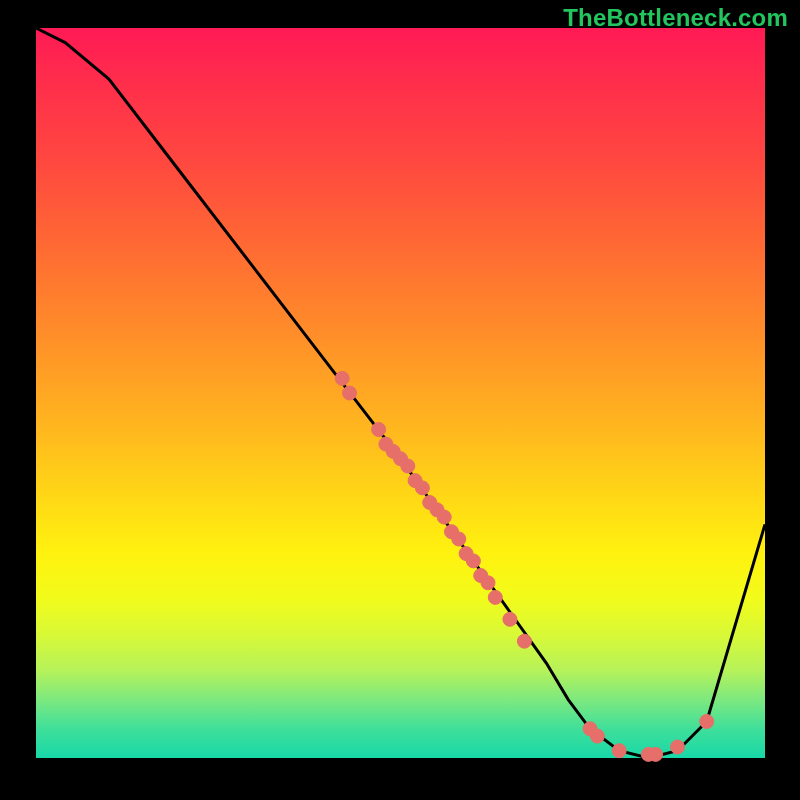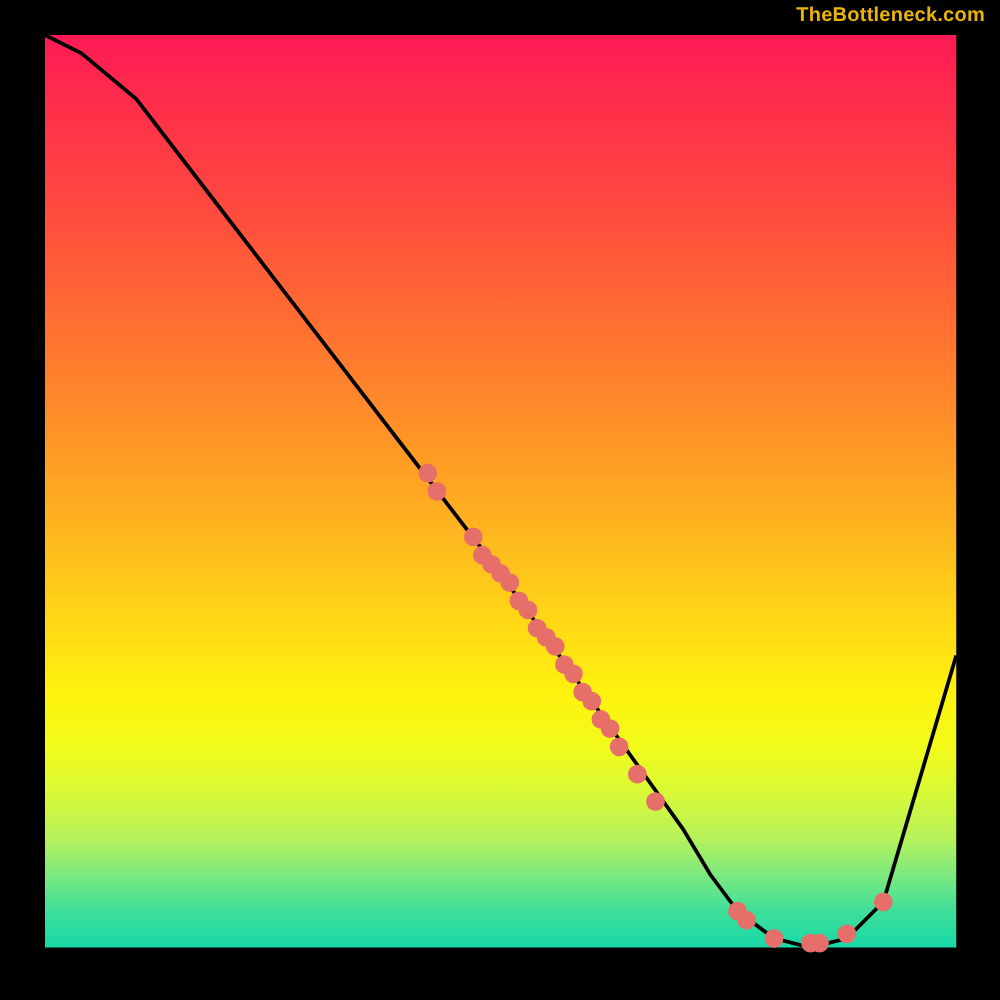--- a/index.html
+++ b/index.html
@@ -38,22 +38,22 @@
       #b6f25a 88%,
       #7de97f 92%,
       #3fdf9a 96%,
       #18d8a8 100%
     );
   }
   .attribution {
     position: absolute;
     top: 4px;
     right: 12px;
-    color: #eab308;
-    font-size: 16px;
+    color: #22c55e;
+    font-size: 24px;
     font-weight: 600;
     letter-spacing: 0.2px;
     user-select: none;
   }
   svg.curve {
     position: absolute;
     left: 0;
     top: 0;
     width: 729px;
     height: 730px;

